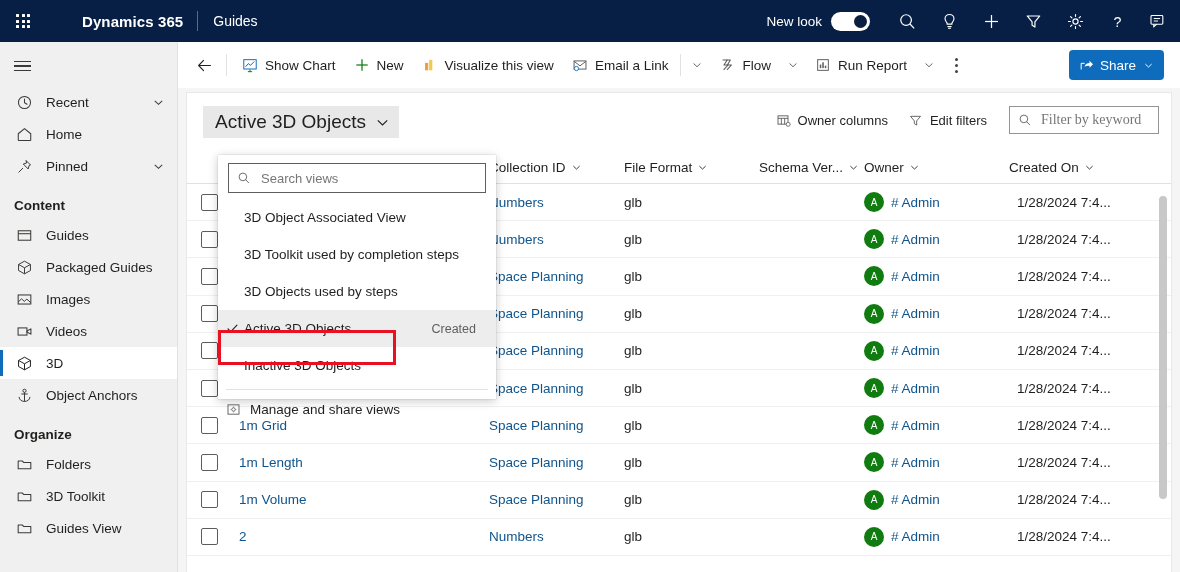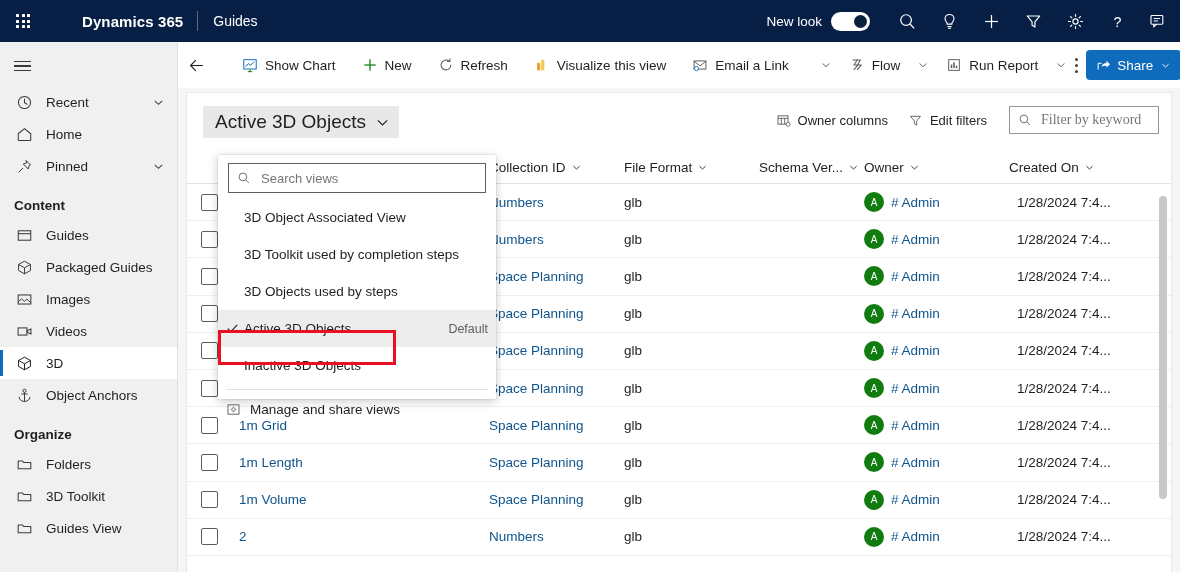--- a/index.html
+++ b/index.html
@@ -95,21 +95,20 @@
     position: absolute; left: 178px; top: 42px;
     width: 1002px; height: 530px;
     background: #f5f5f5;
   }
   #cmdbar {
     position: absolute; left: 0; top: 0;
     width: 1002px; height: 46px;
     background: #ffffff;
     display: flex; align-items: center;
     padding-left: 10px;
-    gap: 8px;
   }
   #back-btn {
     width: 32px; height: 32px; display: flex; align-items: center; justify-content: center;
     cursor: pointer; margin-right: 4px;
   }
   #cmd-sep { width: 1px; height: 22px; background: #e1e1e1; margin: 0 6px 0 2px; }
   .cmd {
     display: flex; align-items: center; height: 32px;
     padding: 0 9px; font-size: 13.5px; color: #201f1e;
     cursor: pointer; white-space: nowrap;
@@ -118,21 +117,21 @@
   .cmd-caret {
     width: 26px; height: 32px; display: flex; align-items: center; justify-content: center;
     cursor: pointer;
   }
   #ellipsis {
     width: 30px; height: 32px; display: flex; flex-direction: column;
     align-items: center; justify-content: center; cursor: pointer; gap: 3px;
   }
   #ellipsis i { width: 3px; height: 3px; border-radius: 50%; background: #424242; display: block; }
   #share-btn {
-    margin-left: auto; margin-right: 8px;
+    margin-left: auto; margin-right: 16px;
     height: 30px; background: #0f6cbd; color: #ffffff;
     border-radius: 4px; display: flex; align-items: center;
     padding: 0 10px; font-size: 13.5px; cursor: pointer;
   }
   #share-btn .cicon { margin-right: 6px; display: flex; align-items: center; }
   #share-btn .scaret { margin-left: 7px; display: flex; align-items: center; }
 
   
   #card {
     position: absolute; left: 8px; top: 50px;
@@ -241,21 +240,21 @@
     display: flex; align-items: center; padding: 0 8px; cursor: text;
   }
   #search-views .cicon { margin-right: 8px; display: flex; align-items: center; }
   #search-views-input {
     border: 0; outline: 0; width: 190px; font-size: 13px; color: #201f1e;
     font-family: "Liberation Sans", sans-serif; background: transparent;
   }
   #search-views-input::placeholder { color: #767676; }
   .view-opt {
     height: 37px; display: flex; align-items: center;
-    padding-left: 26px; padding-right: 8px;
+    padding-left: 26px; padding-right: 20px;
     font-size: 13.5px; color: #201f1e; cursor: pointer;
   }
   .view-opt.checked { background: #ededed; padding-left: 8px; }
   .view-opt .chk { width: 18px; flex: 0 0 18px; display: flex; align-items: center; }
   .view-opt .olabel { flex: 1 1 auto; }
   .view-opt .odefault { font-size: 12.5px; color: #605e5c; }
   #panel-div { height: 1px; background: #e1e1e1; margin: 5px 8px 0 8px; }
   #manage-views {
     height: 38px; display: flex; align-items: center; padding-left: 8px;
     font-size: 13.5px; color: #201f1e; cursor: pointer;
@@ -496,29 +495,20 @@
     <div class="cmd">
       <span class="cicon">
         <svg width="16" height="16" viewBox="0 0 18 18">
             <line x1="9" y1="2.6" x2="9" y2="15.4" stroke="#107c10" stroke-width="1.4"></line>
             <line x1="2.6" y1="9" x2="15.4" y2="9" stroke="#107c10" stroke-width="1.4"></line>
           </svg>
       </span>
       <span>New</span>
     </div>
 
-    <div class="cmd">
-      <span class="cicon">
-        <svg width="16" height="16" viewBox="0 0 18 18">
-            <path d="M14.5 9a5.5 5.5 0 1 1-1.9-4.2" fill="none" stroke="#5c5c5c" stroke-width="1.2" stroke-linecap="round"></path>
-            <path d="M13.4 1.6v3.4h-3.3" fill="none" stroke="#5c5c5c" stroke-width="1.2" stroke-linejoin="round"></path>
-          </svg>
-      </span>
-      <span>Refresh</span>
-    </div>
 
     <div class="cmd">
       <span class="cicon">
         <svg width="16" height="16" viewBox="0 0 18 18">
             <rect x="3.4" y="6.6" width="3.6" height="8.4" fill="#e8a33d"></rect>
             <rect x="8" y="3.2" width="3.6" height="11.8" fill="#f2c94c"></rect>
           </svg>
       </span>
       <span>Visualize this view</span>
     </div>
@@ -867,21 +857,21 @@
   <div class="view-opt">
     <span class="olabel">3D Objects used by steps</span>
   </div>
   <div class="view-opt checked">
     <span class="chk">
       <svg width="13" height="13" viewBox="0 0 14 14">
           <path d="M2.2 7.4l3 3 6.6-7" fill="none" stroke="#201f1e" stroke-width="1.2" stroke-linecap="round" stroke-linejoin="round"></path>
         </svg>
     </span>
     <span class="olabel">Active 3D Objects</span>
-    <span class="odefault">Default</span>
+    <span class="odefault">Created</span>
   </div>
   <div class="view-opt">
     <span class="olabel">Inactive 3D Objects</span>
   </div>
 
   <div id="panel-div"></div>
   <div id="manage-views">
     <span class="cicon">
       <svg width="15" height="15" viewBox="0 0 18 18">
           <rect x="2.4" y="3.4" width="13.2" height="11.2" fill="none" stroke="#5c5c5c" stroke-width="1.1"></rect>

